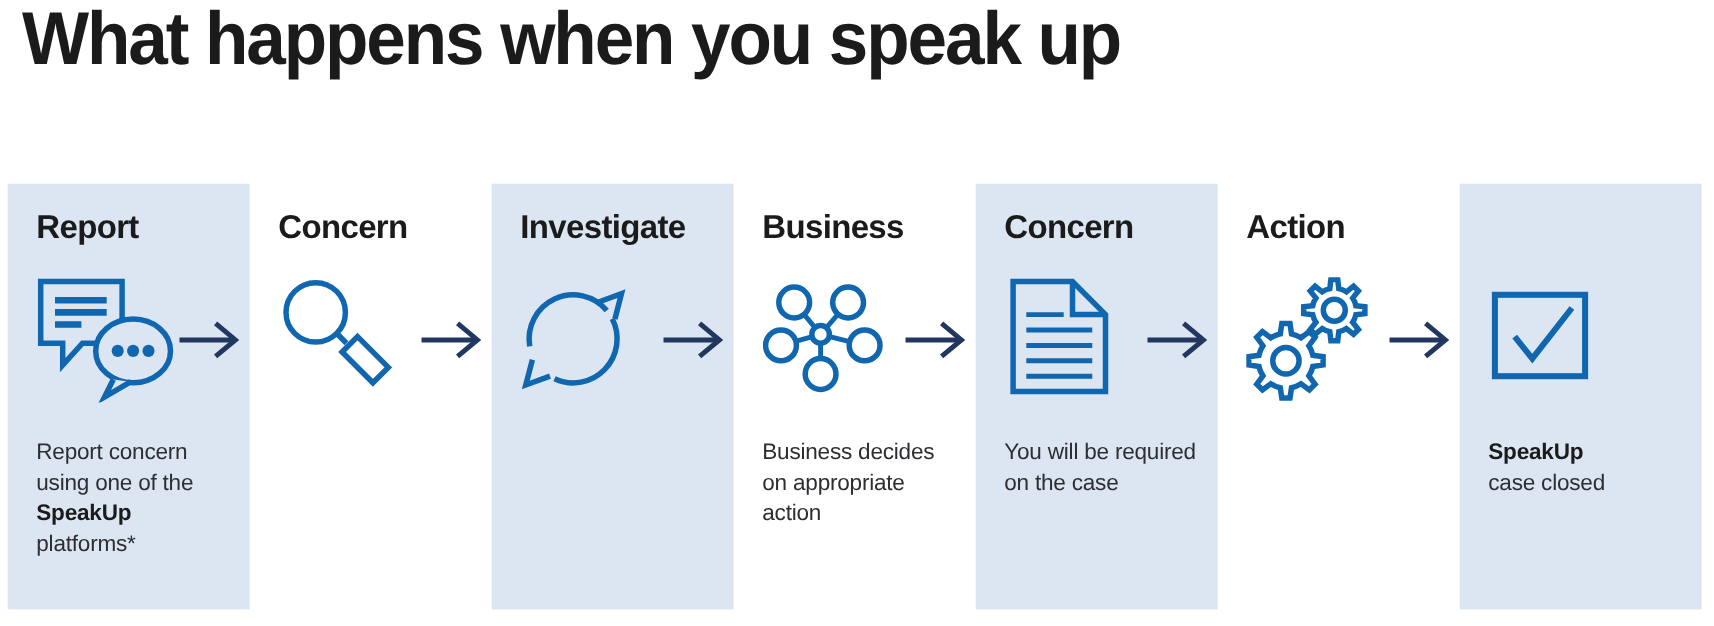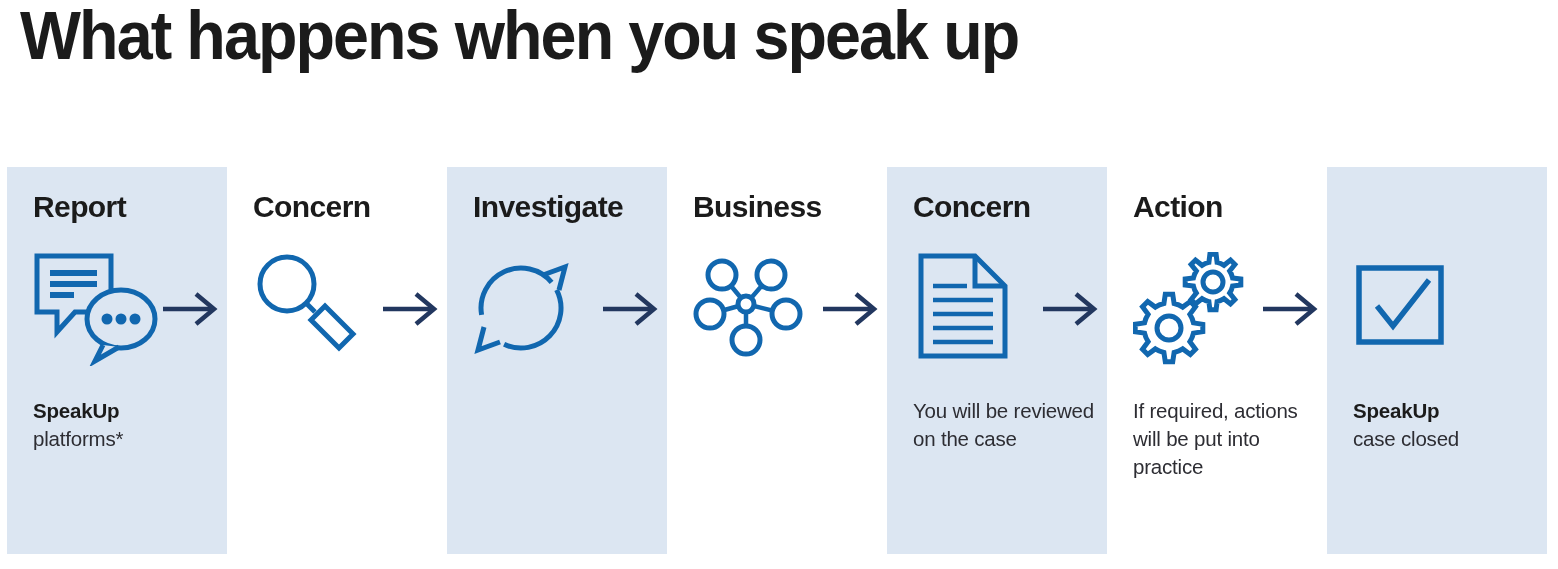--- a/index.html
+++ b/index.html
@@ -65,21 +65,23 @@
           <circle class="fl" cx="88" cy="67" r="5.5"></circle>
           <circle class="fl" cx="102" cy="67" r="5.5"></circle>
         </svg>
       </div>
       <div class="flow-arrow">
         <svg width="56" height="36" viewBox="0 0 56 36">
           <path class="arr" d="M0,18 H48"></path>
             <path class="arr" d="M33,3 L51,18 L33,33"></path>
         </svg>
       </div>
-      <div class="step-desc"><strong>SpeakUp</strong><span>
+      <div class="step-desc"><span>Report concern
+using one of the
+</span><strong>SpeakUp</strong><span>
 platforms*</span></div>
     </div>
 
     <div class="step-col">
       <h3 class="step-title">Concern</h3>
       <div class="icon-wrap">
         <svg width="132" height="114" viewBox="0 0 132 114">
           <circle class="st" cx="34" cy="32" r="27"></circle>
           <path class="st" d="M53,51 L62,60"></path>
           <path class="st" d="M58,68 L72,54 L100,82 L86,96 Z"></path>
@@ -123,60 +125,60 @@
           <circle class="whf" cx="53" cy="88" r="14"></circle>
           <circle class="whf" cx="53" cy="52" r="8"></circle>
         </svg>
       </div>
       <div class="flow-arrow">
         <svg width="56" height="36" viewBox="0 0 56 36">
           <path class="arr" d="M0,18 H48"></path>
             <path class="arr" d="M33,3 L51,18 L33,33"></path>
         </svg>
       </div>
+      <div class="step-desc"><span>Business decides
+on appropriate
+action</span><strong></strong><span></span></div>
     </div>
 
     <div class="step-col blue">
       <h3 class="step-title">Concern</h3>
       <div class="icon-wrap">
         <svg width="132" height="114" viewBox="0 0 132 114">
           <path class="st" d="M8,4 H62 L92,34 V104 H8 Z"></path>
           <path class="st" d="M62,4 V34 H92"></path>
           <path class="st45" d="M20,34 H54 M20,48 H80 M20,62 H80 M20,76 H80 M20,90 H80"></path>
         </svg>
       </div>
       <div class="flow-arrow">
         <svg width="56" height="36" viewBox="0 0 56 36">
           <path class="arr" d="M0,18 H48"></path>
             <path class="arr" d="M33,3 L51,18 L33,33"></path>
         </svg>
       </div>
-      <div class="step-desc"><span>You will be reviewed
+      <div class="step-desc"><span>You will be required
 on the case</span><strong></strong><span></span></div>
     </div>
 
     <div class="step-col">
       <h3 class="step-title">Action</h3>
       <div class="icon-wrap">
         <svg width="132" height="114" viewBox="0 0 132 114">
           <path class="st" d="M60.5 70.9 L69.8 72.3 L69.8 79.7 L60.5 81.1 A25 25 0 0 1 56.9 89.7 L62.5 97.3 L57.3 102.5 L49.7 96.9 A25 25 0 0 1 41.1 100.5 L39.7 109.8 L32.3 109.8 L30.9 100.5 A25 25 0 0 1 22.3 96.9 L14.7 102.5 L9.5 97.3 L15.1 89.7 A25 25 0 0 1 11.5 81.1 L2.2 79.7 L2.2 72.3 L11.5 70.9 A25 25 0 0 1 15.1 62.3 L9.5 54.7 L14.7 49.5 L22.3 55.1 A25 25 0 0 1 30.9 51.5 L32.3 42.2 L39.7 42.2 L41.1 51.5 A25 25 0 0 1 49.7 55.1 L57.3 49.5 L62.5 54.7 L56.9 62.3 A25 25 0 0 1 60.5 70.9 Z"></path>
           <circle class="st" cx="36" cy="76" r="12"></circle>
           <path class="st" d="M99.6 25.9 L107.8 26.9 L107.8 33.1 L99.6 34.1 A20 20 0 0 1 96.7 41.0 L101.9 47.5 L97.5 51.9 L91.0 46.7 A20 20 0 0 1 84.1 49.6 L83.1 57.8 L76.9 57.8 L75.9 49.6 A20 20 0 0 1 69.0 46.7 L62.5 51.9 L58.1 47.5 L63.3 41.0 A20 20 0 0 1 60.4 34.1 L52.2 33.1 L52.2 26.9 L60.4 25.9 A20 20 0 0 1 63.3 19.0 L58.1 12.5 L62.5 8.1 L69.0 13.3 A20 20 0 0 1 75.9 10.4 L76.9 2.2 L83.1 2.2 L84.1 10.4 A20 20 0 0 1 91.0 13.3 L97.5 8.1 L101.9 12.5 L96.7 19.0 A20 20 0 0 1 99.6 25.9 Z"></path>
           <circle class="st" cx="80" cy="30" r="10"></circle>
         </svg>
       </div>
       <div class="flow-arrow">
         <svg width="56" height="36" viewBox="0 0 56 36">
           <path class="arr" d="M0,18 H48"></path>
             <path class="arr" d="M33,3 L51,18 L33,33"></path>
         </svg>
       </div>
-      <div class="step-desc"><span>If required, actions
-will be put into
-practice</span><strong></strong><span></span></div>
     </div>
 
     <div class="step-col blue">
       <div class="icon-wrap">
         <svg width="132" height="114" viewBox="0 0 132 114">
           <rect class="st" style="stroke-width:5.5" x="6" y="16" width="82" height="74"></rect>
           <path class="st" style="stroke-width:5.5" d="M24,54 L40,74 L76,28"></path>
         </svg>
       </div>
       <div class="step-desc"><span></span><strong>SpeakUp</strong><span>

